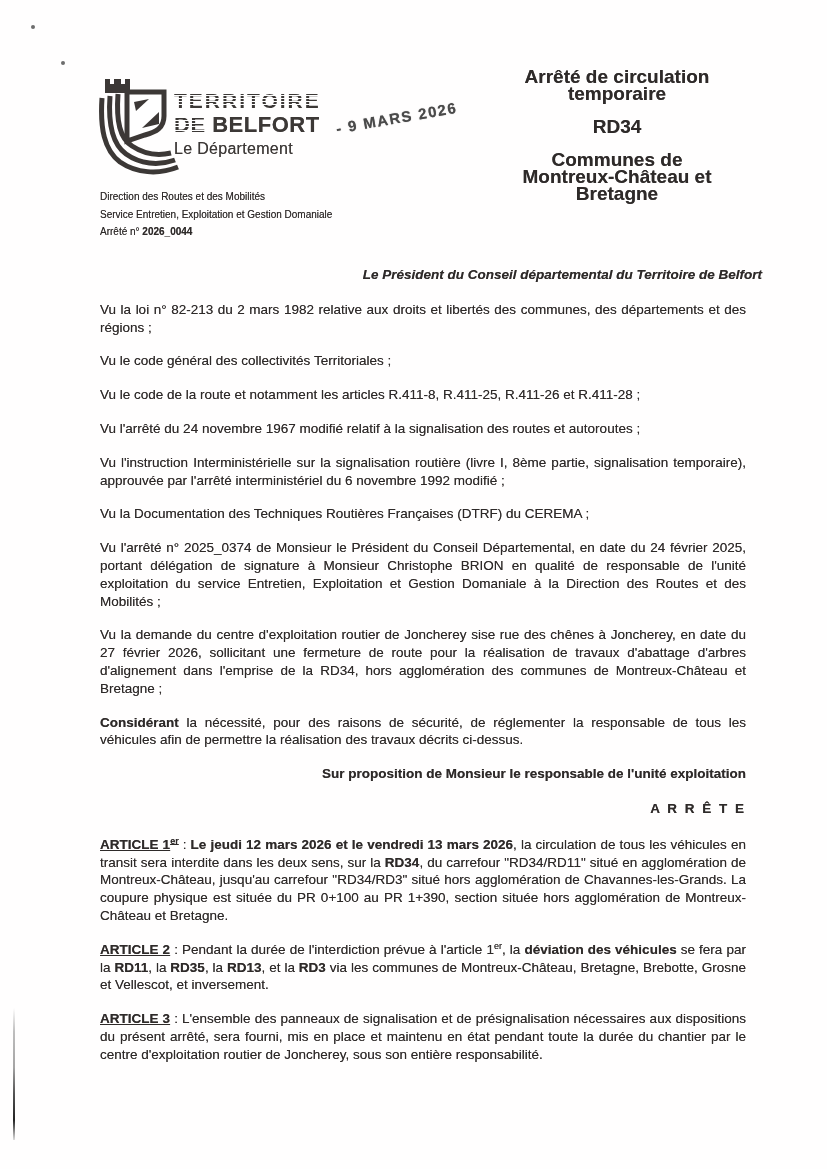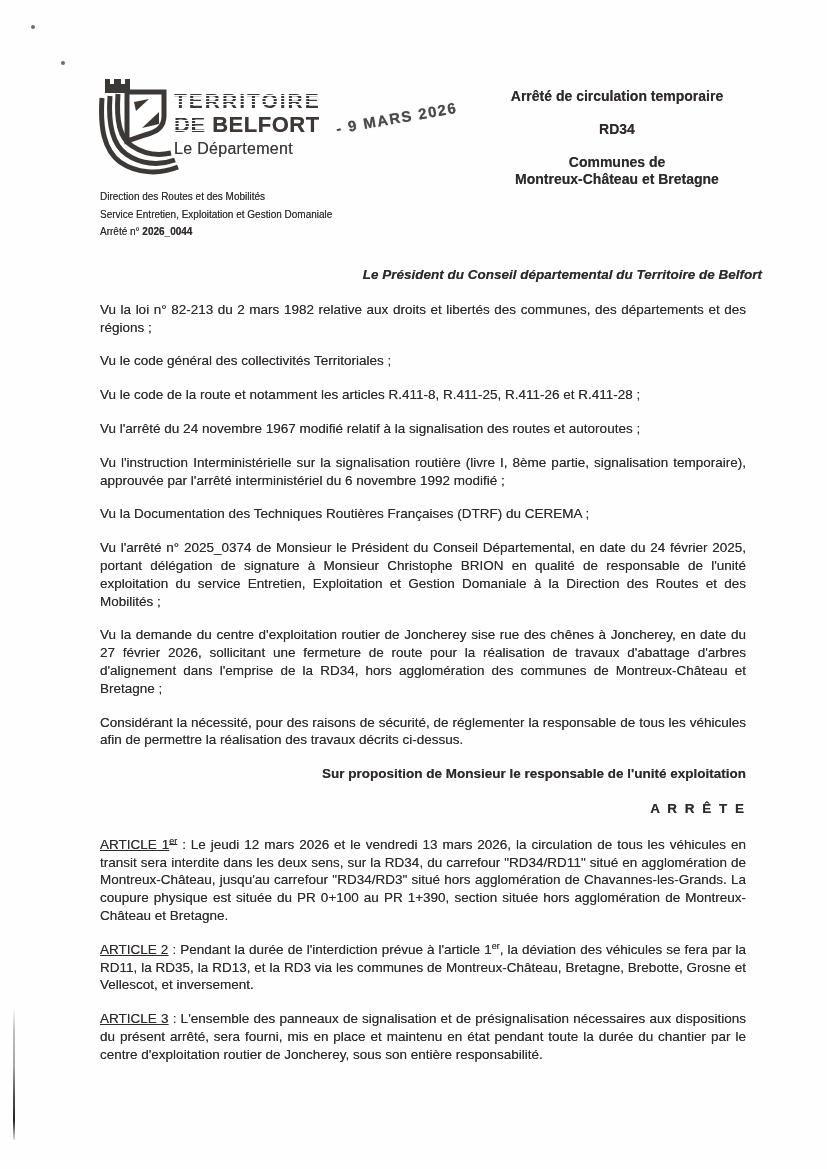--- a/index.html
+++ b/index.html
@@ -31,34 +31,34 @@
     }
   }
   
   .stamp{
     position:absolute;left:336px;top:120px;
     font-size:15px;font-weight:700;letter-spacing:1.5px;color:#4a4a4a;
     transform:rotate(-10deg);transform-origin:left center;
     text-shadow:0 0 .8px rgba(70,70,70,.8);white-space:nowrap;
   }
   
-  .header-right{position:absolute;left:497px;top:88px;width:240px;text-align:center;
-    font-size:14px;font-weight:700;line-height:17px;}
+  .header-right{position:absolute;left:497px;top:68px;width:240px;text-align:center;
+    font-size:19px;font-weight:700;line-height:17px;}
   .header-right .mt{margin-top:16px;}
   
   .service{position:absolute;left:100px;top:188px;font-size:10px;line-height:17.5px;}
   .service .num{font-weight:700;}
   
   .body-text{position:absolute;left:100px;top:266px;width:646px;font-size:13.5px;line-height:17.8px;}
   .body-text p{margin:0 0 16px;text-align:justify;}
   p.author{text-align:right;font-weight:700;font-style:italic;margin-bottom:17px;margin-right:-16px;}
   p.center{text-align:right;}
   p.prop{font-weight:700;margin-top:3px;}
   p.heading{font-weight:700;letter-spacing:2px;margin:17px 0 18px;}
-  .b{font-weight:400;}
+  .b{font-weight:700;}
   .u{text-decoration:underline;}
   sup{font-size:9px;line-height:0;}
 </style>
 </head>
 <body>
 
 <div class="page">
 
   <div class="speck s1"></div>
   <div class="speck s2"></div>

